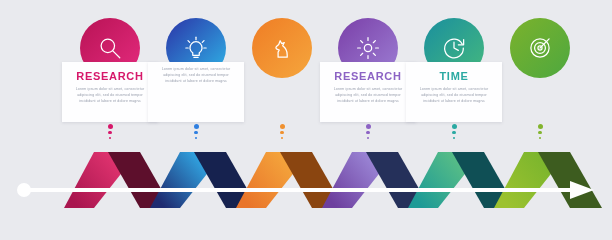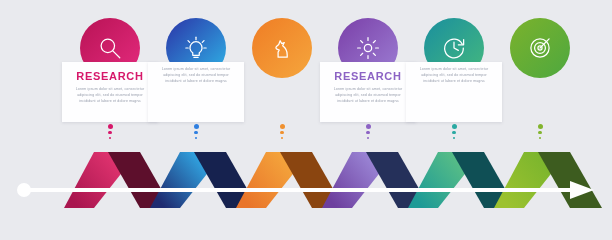--- a/index.html
+++ b/index.html
@@ -131,20 +131,21 @@
       </div>
       <div class="step" style="left: 406px;">
         <div class="circle" style="background: linear-gradient(135deg, rgb(26, 143, 158) 0%, rgb(69, 185, 126) 100%);">
           <svg viewBox="0 0 24 24" fill="none" stroke="#ffffff" stroke-width="1.15" stroke-linecap="round" stroke-linejoin="round">
             <path d="M19.6 8.4A8.6 8.6 0 1 0 20.6 12"></path>
             <polyline points="20.9,4.2 20.9,9.1 16,9.1"></polyline>
             <polyline points="12,6.6 12,12 16,14.2"></polyline>
           </svg>
         </div>
         <div class="card">
+          <div class="card-title" style="color: rgb(42, 169, 162);">TIME</div>
           <div class="card-body">Lorem ipsum dolor sit amet, consectetur adipiscing elit, sed do eiusmod tempor incididunt ut labore et dolore magna</div>
         </div>
         <div class="dots">
           <span class="dot d1" style="background: rgb(42, 169, 162);"></span>
           <span class="dot d2" style="background: rgb(42, 169, 162);"></span>
           <span class="dot d3" style="background: rgb(42, 169, 162);"></span>
         </div>
       </div>
       <div class="step" style="left: 492px;">
         <div class="circle" style="background: linear-gradient(135deg, rgb(123, 178, 44) 0%, rgb(78, 168, 63) 100%);">

